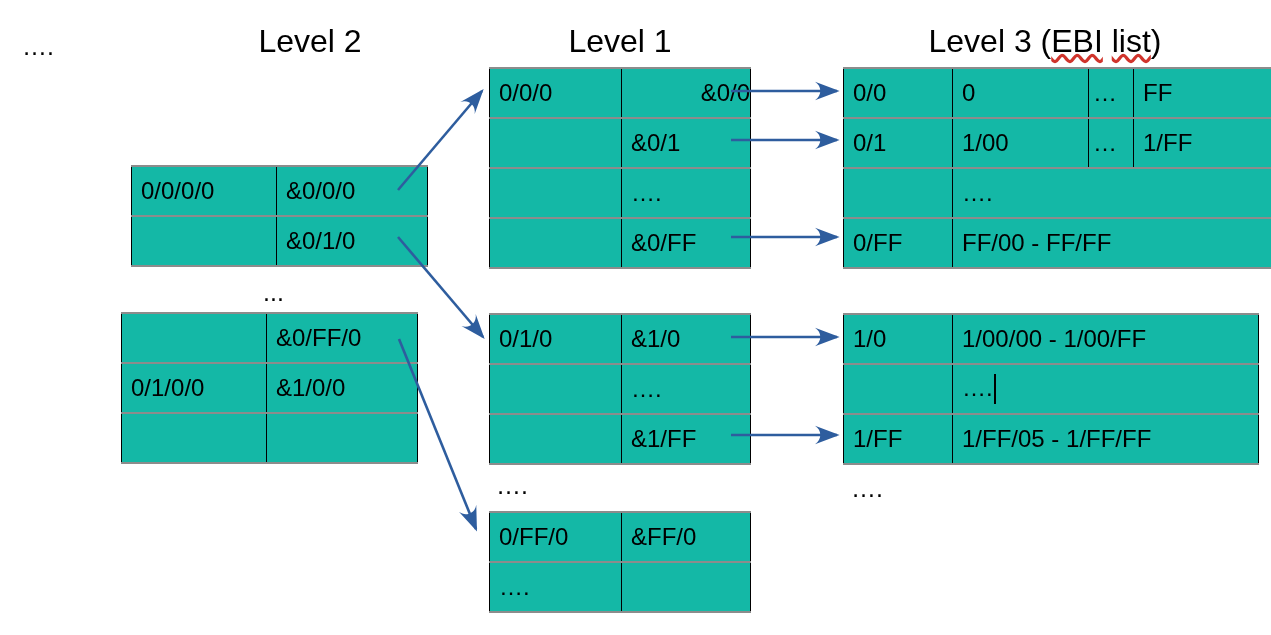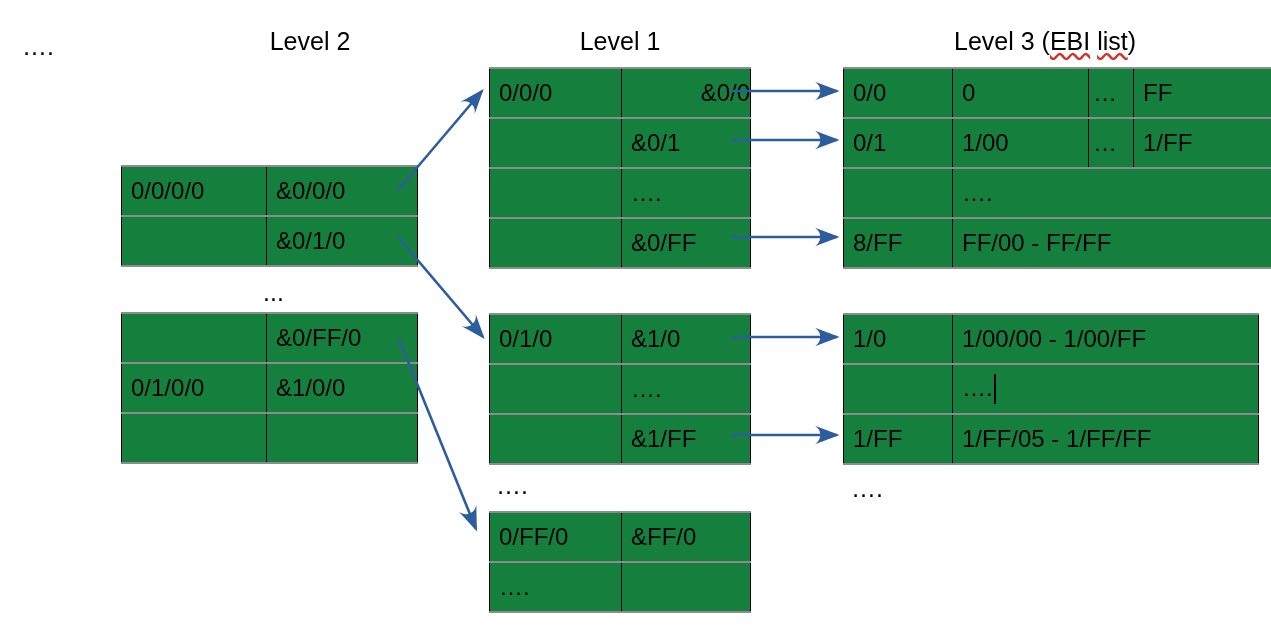--- a/index.html
+++ b/index.html
@@ -14,21 +14,21 @@
   #canvas {
     position: relative;
     width: 1271px;
     height: 635px;
     overflow: hidden;
     background: #ffffff;
   }
   .abs { position: absolute; }
 
   .col-title {
-    font-size: 25px;
+    font-size: 32px;
     line-height: 30px;
     color: #000000;
     white-space: nowrap;
     text-align: center;
   }
   .misspelled {
     text-decoration: underline wavy #d0342c;
     text-decoration-skip-ink: none;
   }
 
@@ -36,21 +36,21 @@
     font-size: 25px;
     line-height: 28px;
     color: #000000;
     white-space: nowrap;
     letter-spacing: 0px;
   }
 
   table.grid {
     border-collapse: collapse;
     table-layout: fixed;
-    background: #15803d;
+    background: #14b8a6;
   }
   table.grid td {
     border-top: 2px solid #8c8c8c;
     border-bottom: 2px solid #8c8c8c;
     border-left: 1.5px solid #000000;
     border-right: 1.5px solid #000000;
     font-size: 24px;
     line-height: 26px;
     color: #000000;
     padding: 0 0 0 9px;
@@ -87,21 +87,21 @@
   <div class="abs dots" style="left:22px; top:32px;">….</div>
 
   <div class="abs col-title" style="left:205px; top:26px; width:210px;">Level 2</div>
 
   <div class="abs col-title" style="left:505px; top:26px; width:230px;">Level 1</div>
 
   <div class="abs col-title" style="left:855px; top:26px; width:380px;">
     <span>Level 3 (</span><span class="misspelled">EBI</span><span> </span><span class="misspelled">list</span><span>)</span>
   </div>
 
-  <table class="grid abs" style="left:121px; top:165px; width:276px;">
+  <table class="grid abs" style="left:131px; top:165px; width:276px;">
     <tbody>
         <tr>
       <td style="width:135px;">0/0/0/0</td>
       <td style="width:141px;">&amp;0/0/0</td>
     </tr>
     <tr>
       <td class="empty"></td>
       <td>&amp;0/1/0</td>
     </tr>
   </tbody>
@@ -191,21 +191,21 @@
       <td>0/1</td>
       <td>1/00</td>
       <td style="padding-left:4px;">…</td>
       <td>1/FF</td>
     </tr>
     <tr>
       <td class="empty"></td>
       <td colspan="3">….</td>
     </tr>
     <tr>
-      <td>8/FF</td>
+      <td>0/FF</td>
       <td colspan="3">FF/00 - FF/FF</td>
     </tr>
   </tbody>
     </table>
 
   <table class="grid abs" style="left:843px; top:313px; width:395px;">
     <tbody>
         <tr>
       <td style="width:99px;">1/0</td>
       <td style="width:296px;margin-left:45px;">1/00/00 - 1/00/FF</td>

